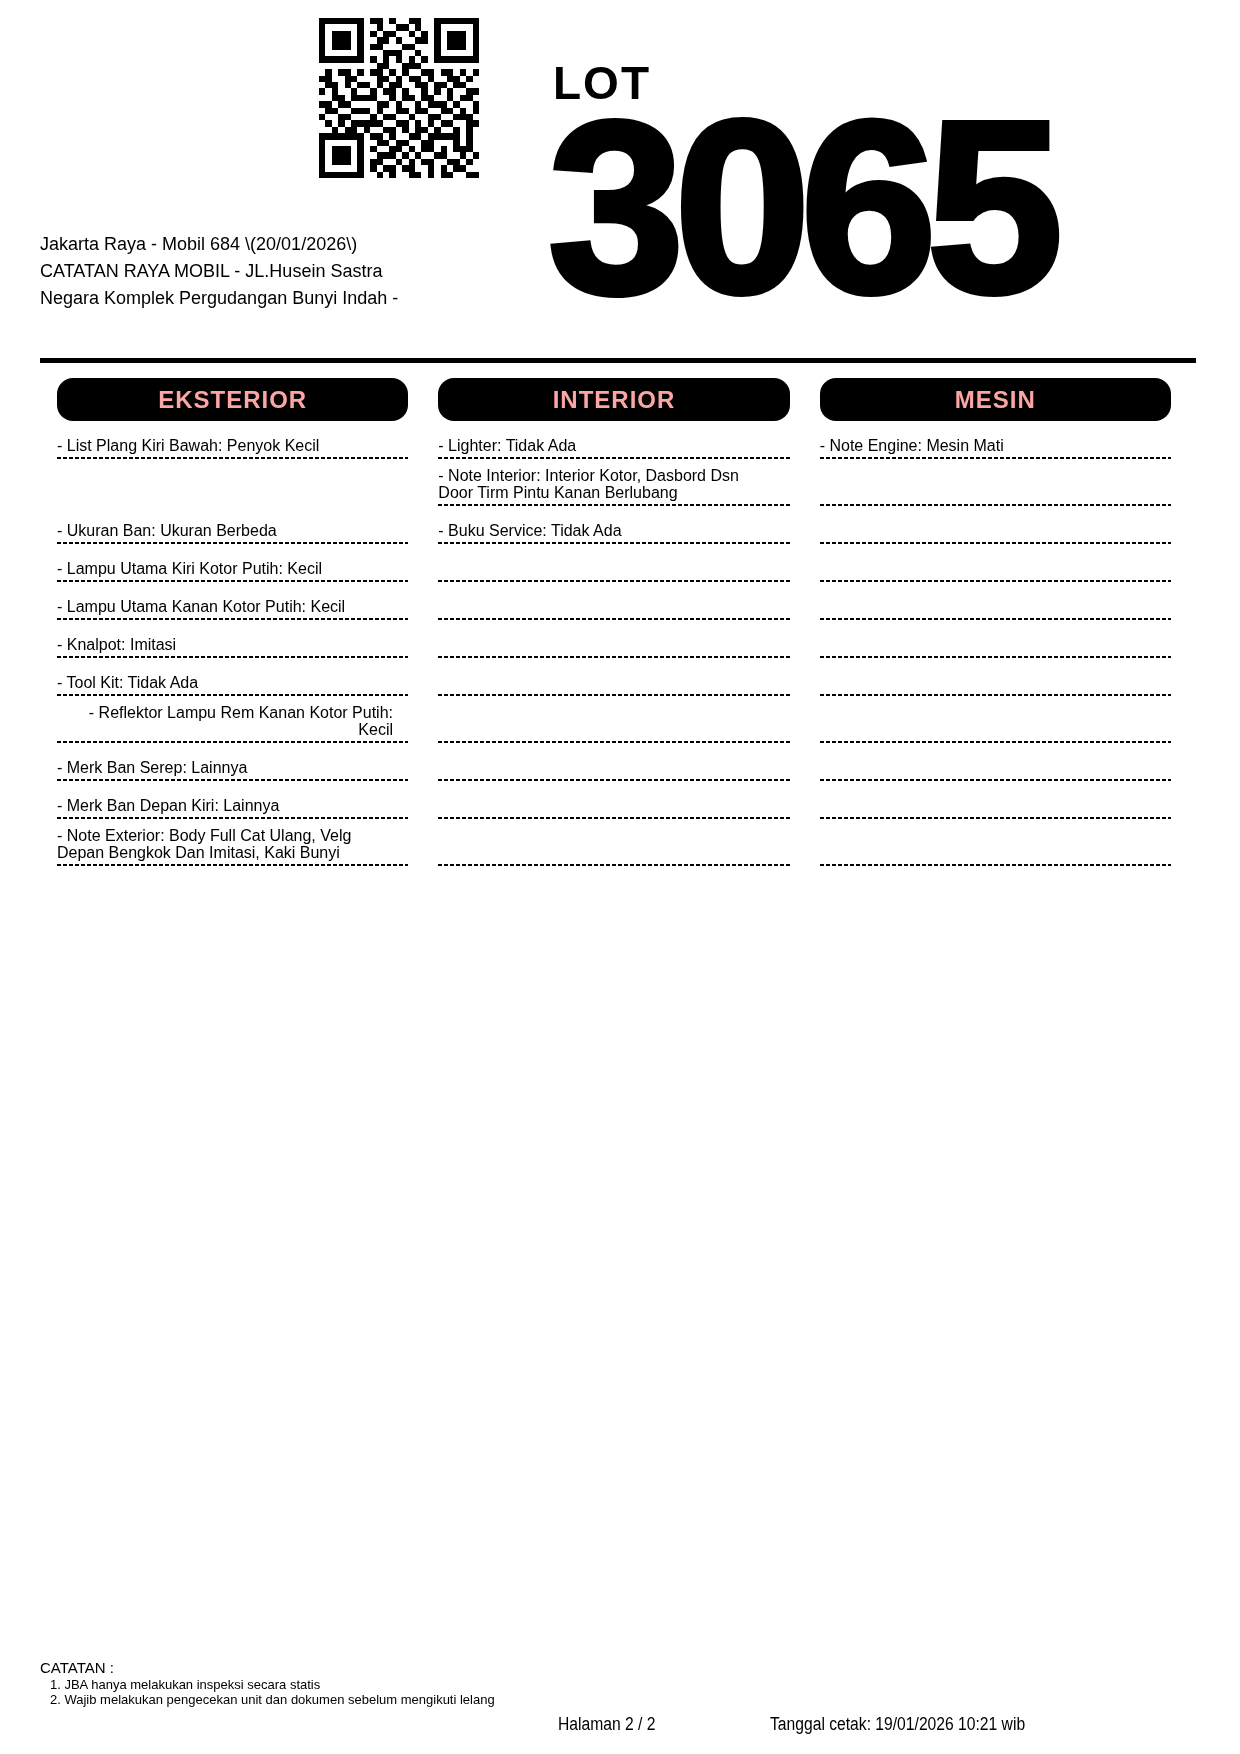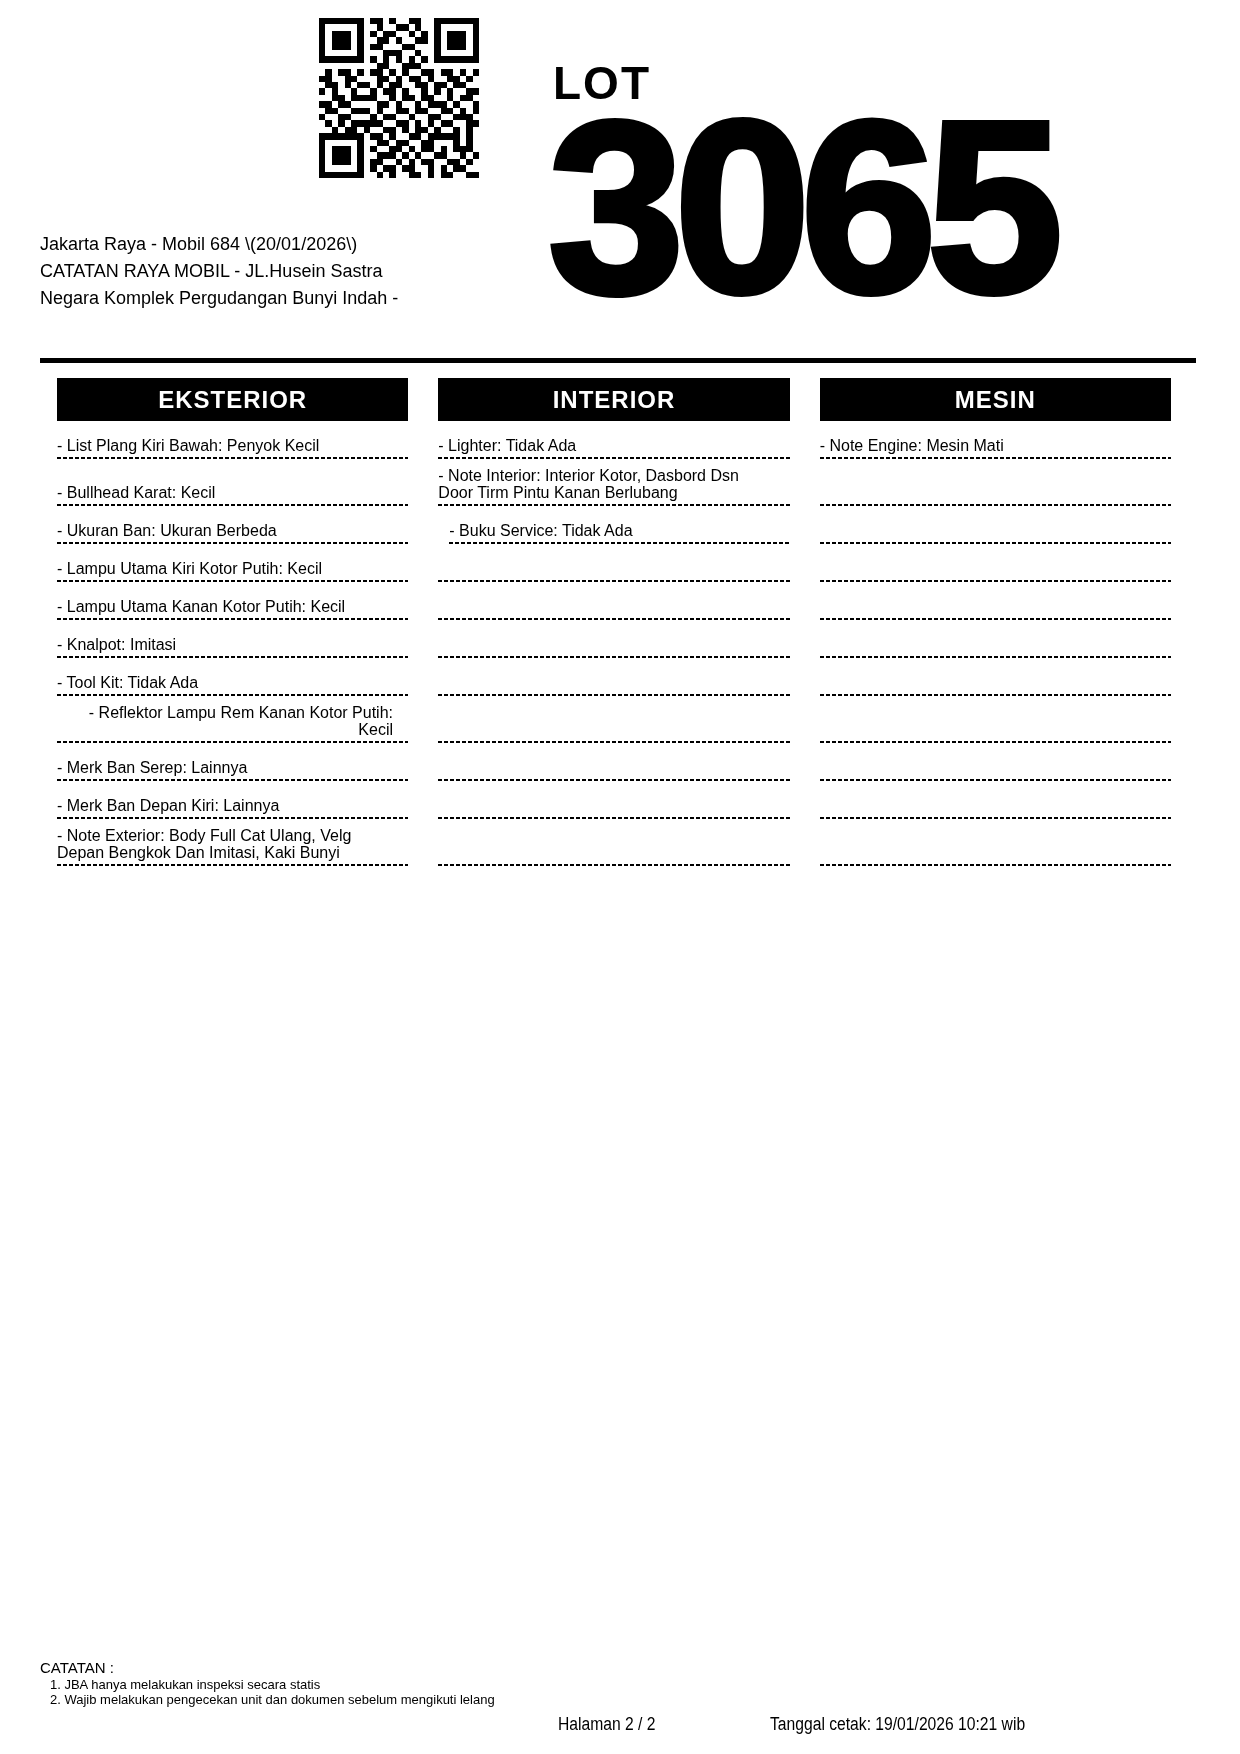--- a/index.html
+++ b/index.html
@@ -54,23 +54,23 @@
   
   .grid {
     position: absolute; left: 57px; top: 378px;
     width: 1114px;
     display: grid;
     grid-template-columns: repeat(3, 1fr);
     column-gap: 30px;
   }
   .col-header {
     height: 43px;
-    background: #000; color: #ffffff;
+    background: #000; color: #fca5a5;
     font-size: 24px; font-weight: bold; letter-spacing: 1px;
-    display: flex; align-items: center; justify-content: center;
+    display: flex; align-items: center; justify-content: center; border-radius: 16px;
   }
   .cell {
     min-height: 38px;
     display: flex; flex-direction: column; justify-content: flex-end;
     padding: 8px 0 5px 0;
     background: repeating-linear-gradient(90deg, #000 0 4px, transparent 4px 6px) left bottom / 100% 2px no-repeat;
   }
   .cell-text {
     font-size: 16px; line-height: 17px;
     max-width: 336px;
@@ -746,33 +746,30 @@
       <div class="col-header" style="grid-area: 1 / 3;">MESIN</div>
       <div class="cell" style="grid-area: 2 / 1;">
         <span class="cell-text">- List Plang Kiri Bawah: Penyok Kecil</span>
       </div>
       <div class="cell" style="grid-area: 2 / 2;">
         <span class="cell-text">- Lighter: Tidak Ada</span>
       </div>
       <div class="cell" style="grid-area: 2 / 3;">
         <span class="cell-text">- Note Engine: Mesin Mati</span>
       </div>
-      <div class="cell" style="grid-area: 3 / 1;">
-        <span class="cell-text">- Bullhead Karat: Kecil</span>
-      </div>
       <div class="cell" style="grid-area: 3 / 2;">
         <span class="cell-text">- Note Interior: Interior Kotor, Dasbord Dsn Door Tirm Pintu Kanan Berlubang</span>
       </div>
       <div class="cell" style="grid-area: 3 / 3;">
         <span class="cell-text"></span>
       </div>
       <div class="cell" style="grid-area: 4 / 1;">
         <span class="cell-text">- Ukuran Ban: Ukuran Berbeda</span>
       </div>
-      <div class="cell" style="grid-area: 4 / 2; margin-left: 11px;">
+      <div class="cell" style="grid-area: 4 / 2;">
         <span class="cell-text">- Buku Service: Tidak Ada</span>
       </div>
       <div class="cell" style="grid-area: 4 / 3;">
         <span class="cell-text"></span>
       </div>
       <div class="cell" style="grid-area: 5 / 1;">
         <span class="cell-text">- Lampu Utama Kiri Kotor Putih: Kecil</span>
       </div>
       <div class="cell" style="grid-area: 5 / 2;">
         <span class="cell-text"></span>

